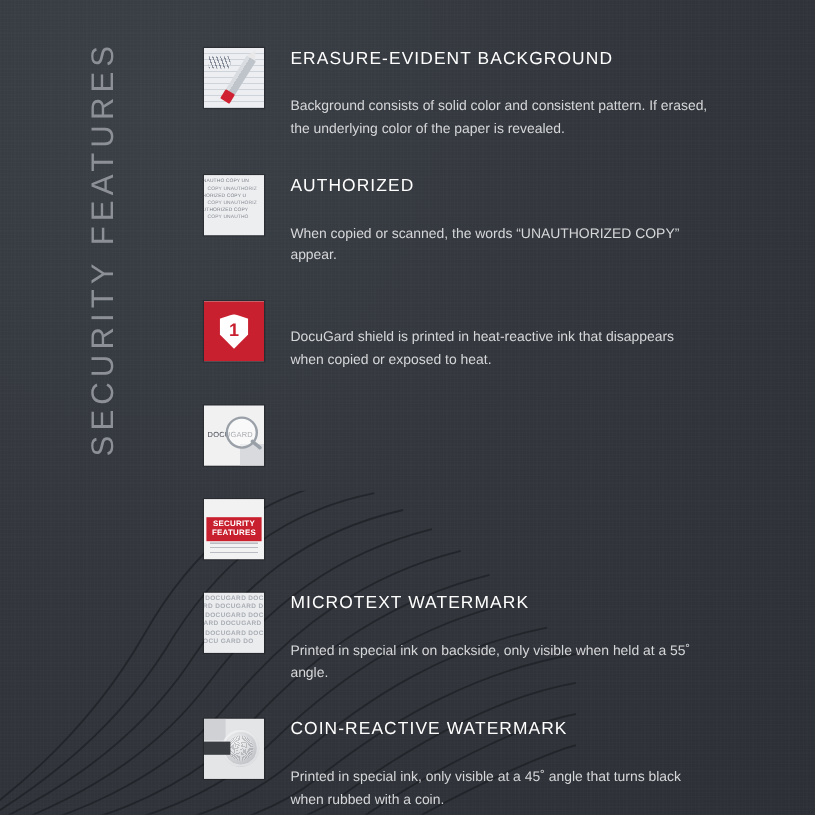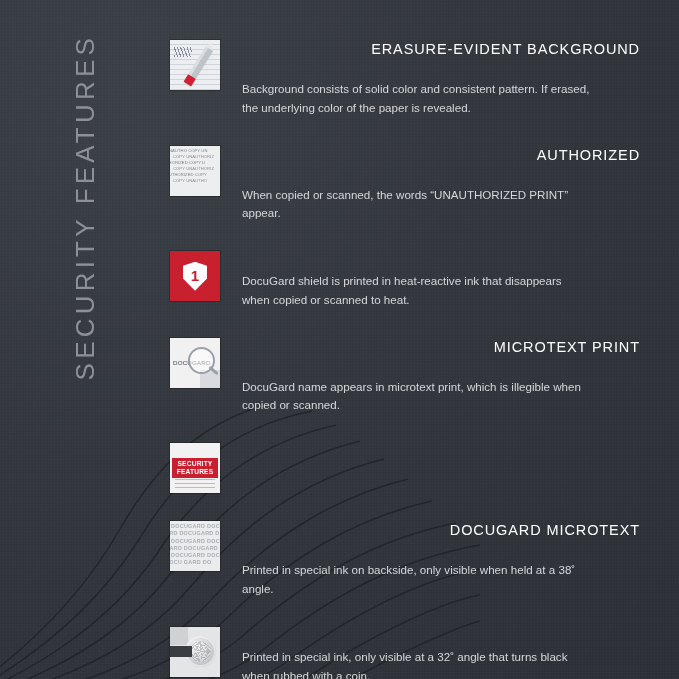--- a/index.html
+++ b/index.html
@@ -82,21 +82,20 @@
   .ftext {
     margin-left: 22px;
     flex: 1 1 auto;
   }
   .ftitle {
     color: #ffffff;
     font-size: 14.5px;
     letter-spacing: 0.9px;
     margin: 3px 0 6px 0;
     font-weight: 400;
-    text-align: right;
   }
   .fdesc {
     color: #d6d7d9;
     font-size: 11.6px;
     line-height: 1.62;
     max-width: 350px;
     margin-top: 23px;
   }
 
   
@@ -322,49 +321,45 @@
           <div>UNAUTHO COPY UN</div>
           <div>COPY UNAUTHORIZ</div>
           <div>THORIZED COPY U</div>
           <div>COPY UNAUTHORIZ</div>
           <div>AUTHORIZED COPY</div>
           <div>COPY UNAUTHO</div>
         </div>
       </div>
       <div class="ftext">
         <div class="ftitle">AUTHORIZED</div>
-        <div class="fdesc">When copied or scanned, the words “UNAUTHORIZED PRINT” appear.</div>
+        <div class="fdesc">When copied or scanned, the words “UNAUTHORIZED COPY” appear.</div>
       </div>
     </div>
 
     <div class="feature">
       <div class="thumb">
         <div class="art-heat">
           <div class="shield">
             <span>1</span>
           </div>
         </div>
       </div>
       <div class="ftext">
-        <div class="fdesc">DocuGard shield is printed in heat-reactive ink that disappears when copied or scanned to heat.</div>
+        <div class="fdesc">DocuGard shield is printed in heat-reactive ink that disappears when copied or exposed to heat.</div>
       </div>
     </div>
 
     <div class="feature">
       <div class="thumb">
         <div class="art-micro">
           <div class="shade"></div>
           <div class="word">DOCUGARD</div>
           <div class="glass"></div>
           <div class="handle"></div>
         </div>
-      </div>
-      <div class="ftext">
-        <div class="ftitle">MICROTEXT PRINT</div>
-        <div class="fdesc">DocuGard name appears in microtext print, which is illegible when copied or scanned.</div>
       </div>
     </div>
 
     <div class="feature">
       <div class="thumb">
         <div class="art-listing">
           <div class="box">SECURITY FEATURES</div>
           <div class="lines"></div>
         </div>
       </div>
@@ -377,32 +372,33 @@
         <div class="art-wm">
           <div>DOCUGARD DOCUG</div>
           <div>ARD DOCUGARD D</div>
           <div>DOCUGARD DOCU</div>
           <div>GARD DOCUGARD</div>
           <div>DOCUGARD DOC</div>
           <div>DOCU GARD DO</div>
         </div>
       </div>
       <div class="ftext">
-        <div class="ftitle">DOCUGARD MICROTEXT</div>
-        <div class="fdesc">Printed in special ink on backside, only visible when held at a 38˚ angle.</div>
+        <div class="ftitle">MICROTEXT WATERMARK</div>
+        <div class="fdesc">Printed in special ink on backside, only visible when held at a 55˚ angle.</div>
       </div>
     </div>
 
     <div class="feature">
       <div class="thumb">
         <div class="art-coin">
           <div class="bar2"></div>
           <div class="coin"></div>
           <div class="bar"></div>
         </div>
       </div>
       <div class="ftext">
-        <div class="fdesc">Printed in special ink, only visible at a 32˚ angle that turns black when rubbed with a coin.</div>
+        <div class="ftitle">COIN-REACTIVE WATERMARK</div>
+        <div class="fdesc">Printed in special ink, only visible at a 45˚ angle that turns black when rubbed with a coin.</div>
       </div>
     </div>
 
   </div>
 </div>
 
 </body></html>

